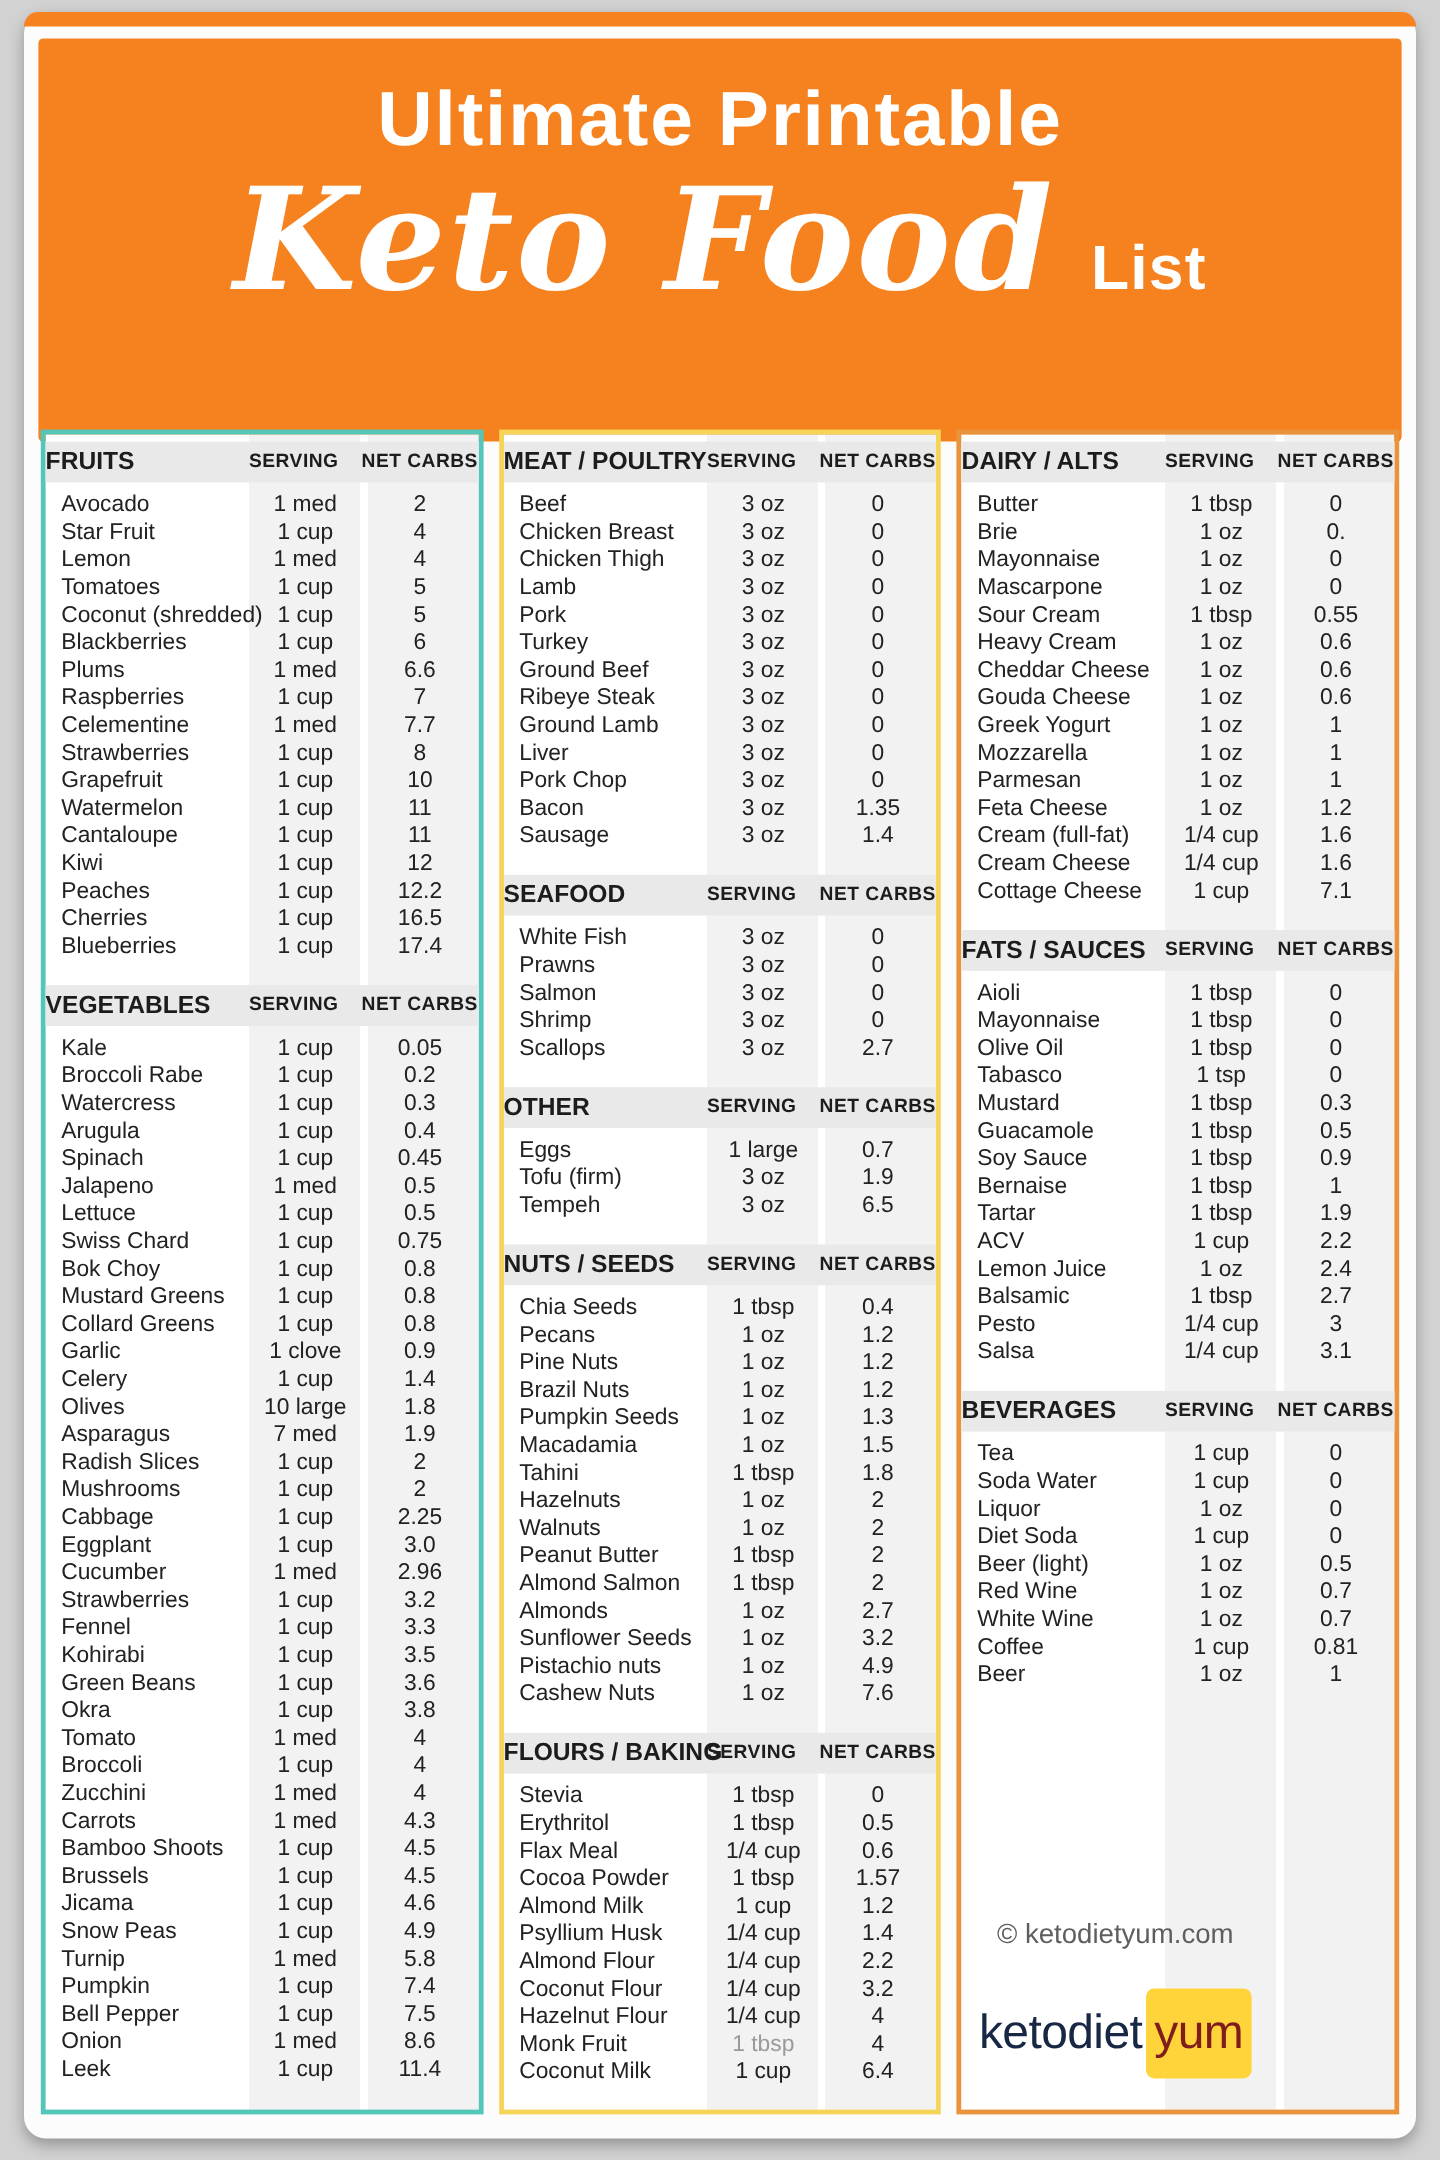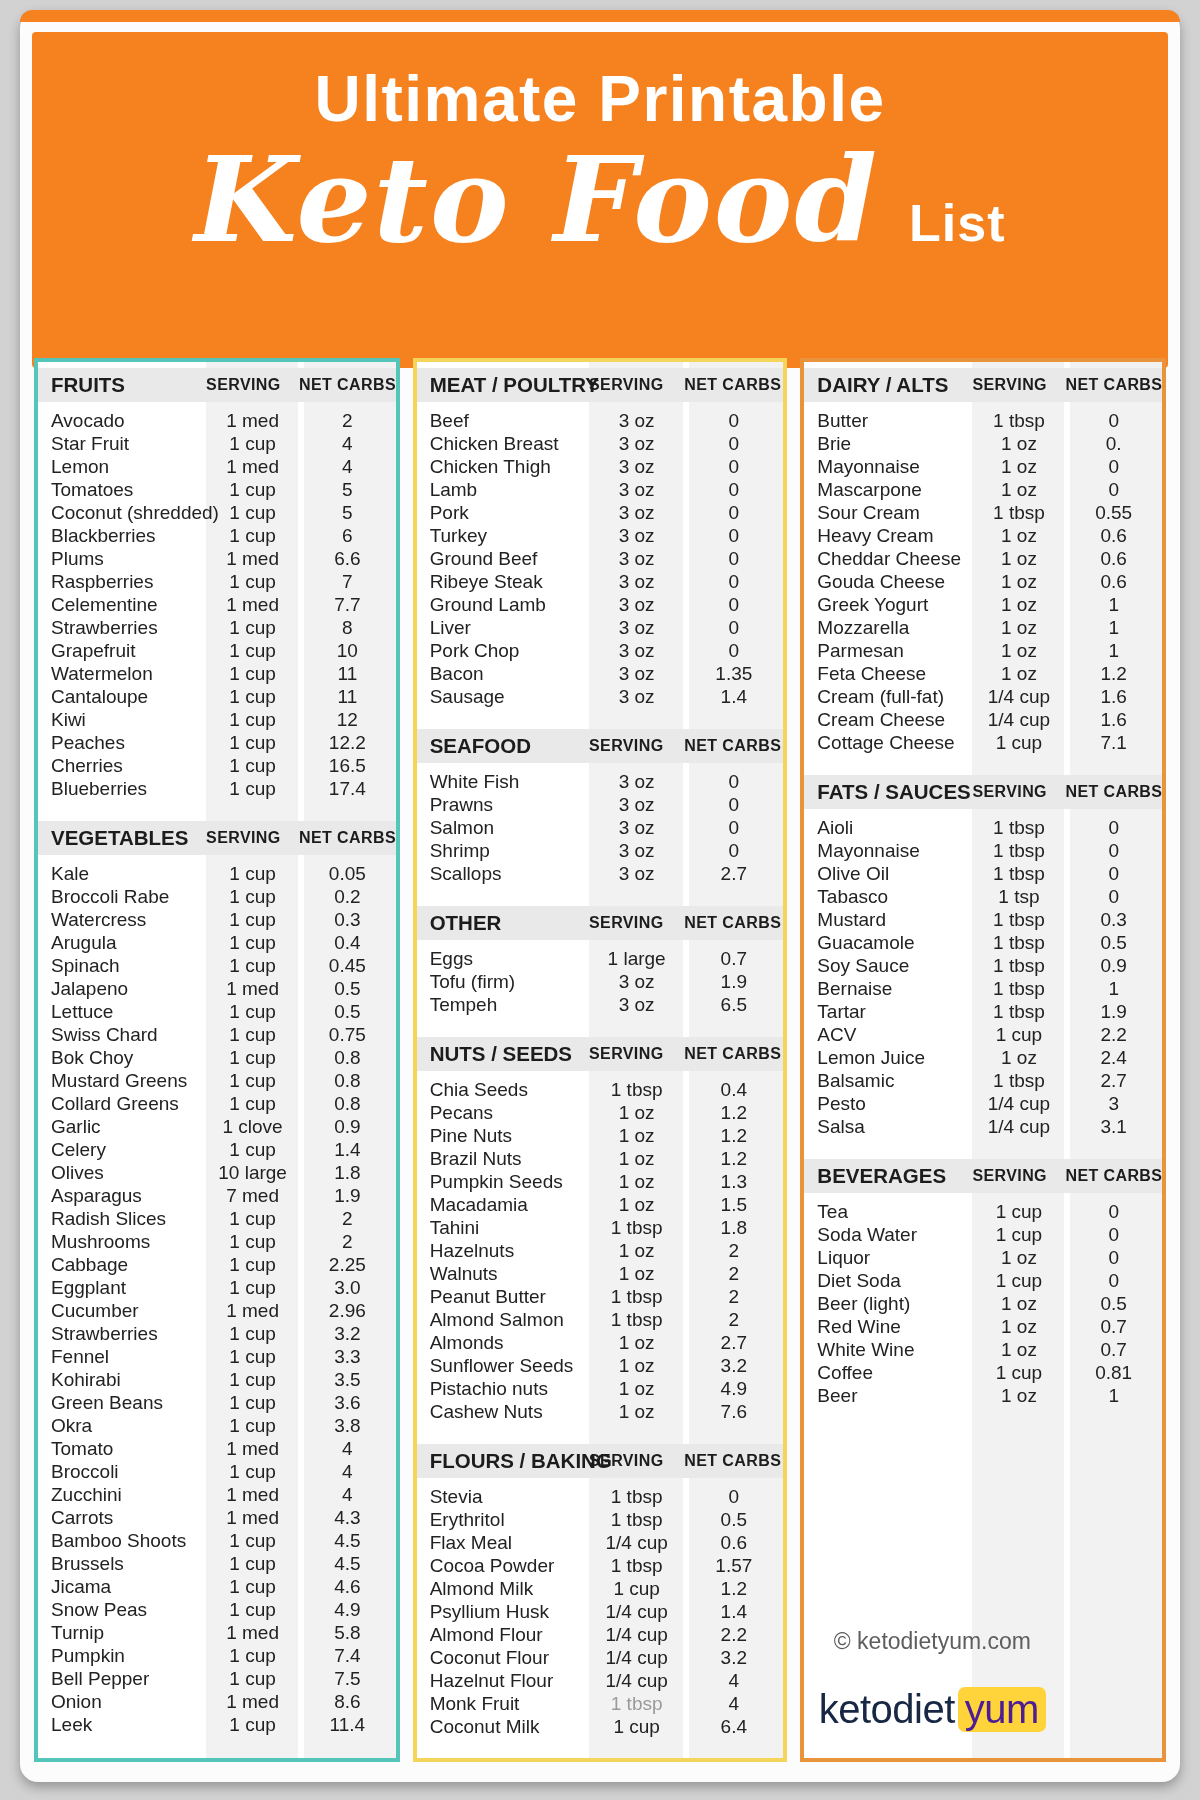--- a/index.html
+++ b/index.html
@@ -58,21 +58,21 @@
       #fff 72.6% 74.4%,
       var(--stripe) 74.4% 100%);
     padding-top:6px;
   }
   .section{margin-bottom:21px;}
   .sec-header{
     display:grid;grid-template-columns:47% 26% 27%;align-items:center;
     height:34px;background:var(--bar);margin-bottom:7px;
   }
   .sec-title{
-    font-size:20.5px;font-weight:700;color:#1c1c1c;padding-left:13px;white-space:nowrap;
+    font-size:20.5px;font-weight:700;color:#1c1c1c;white-space:nowrap;
   }
   .col-label{
     font-size:16px;font-weight:700;color:#1c1c1c;text-align:left;
     letter-spacing:0.4px;white-space:nowrap;
   }
   .row{
     display:grid;grid-template-columns:47% 26% 27%;
     height:23px;line-height:23px;font-size:19px;color:var(--ink);
   }
   .cell-name{padding-left:13px;white-space:nowrap;}
@@ -82,22 +82,22 @@
     position:absolute;bottom:26px;left:8px;width:240px;text-align:center;
   }
   .copyright{
     font-size:23px;color:#5e5e5e;margin-bottom:12px;white-space:nowrap;
   }
   .logo{
     display:inline-flex;align-items:center;
     font-size:40px;font-weight:400;color:#182743;letter-spacing:-0.5px;margin-top:20px;
   }
   .logo-accent{
-    background:#ffd43b;color:#4c1d95;border-radius:7px;
-    padding:0 7px;margin-left:3px;
+    background:#ffd43b;color:#7f1d1d;border-radius:7px;
+    padding:15px 7px;margin-left:3px;
   }
 </style>
 </head>
 <body>
 
 <div class="card">
   <div class="top-strip"></div>
 
   <div class="header">
     <div class="title1">Ultimate Printable</div>

